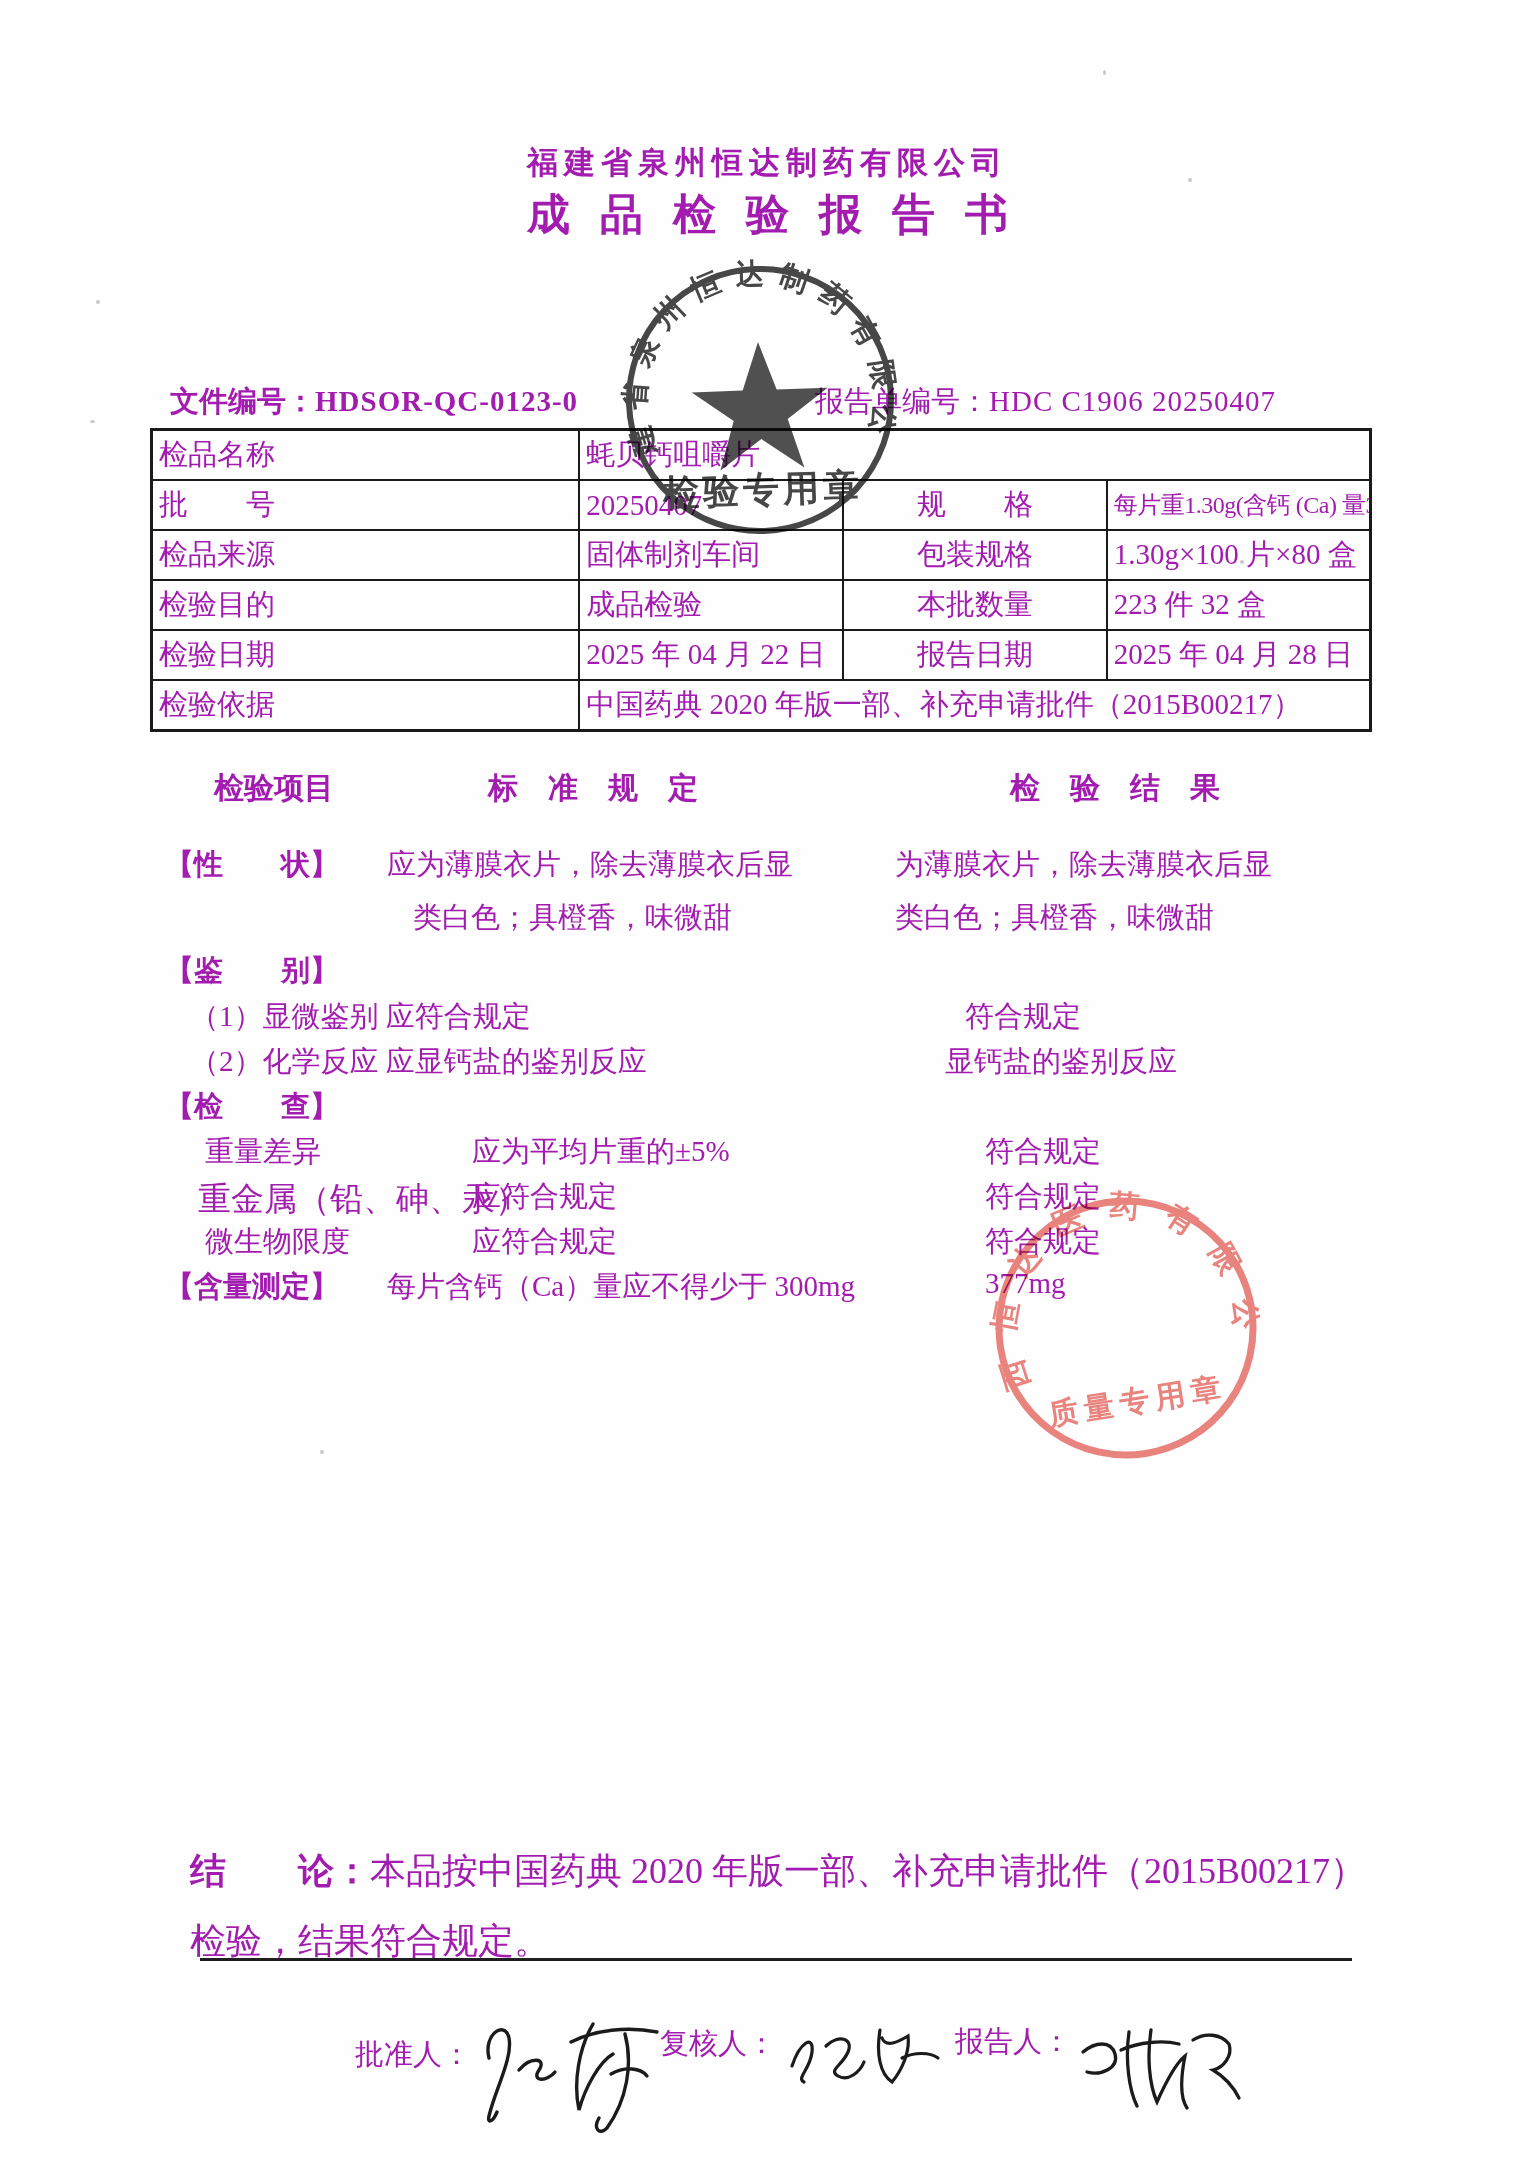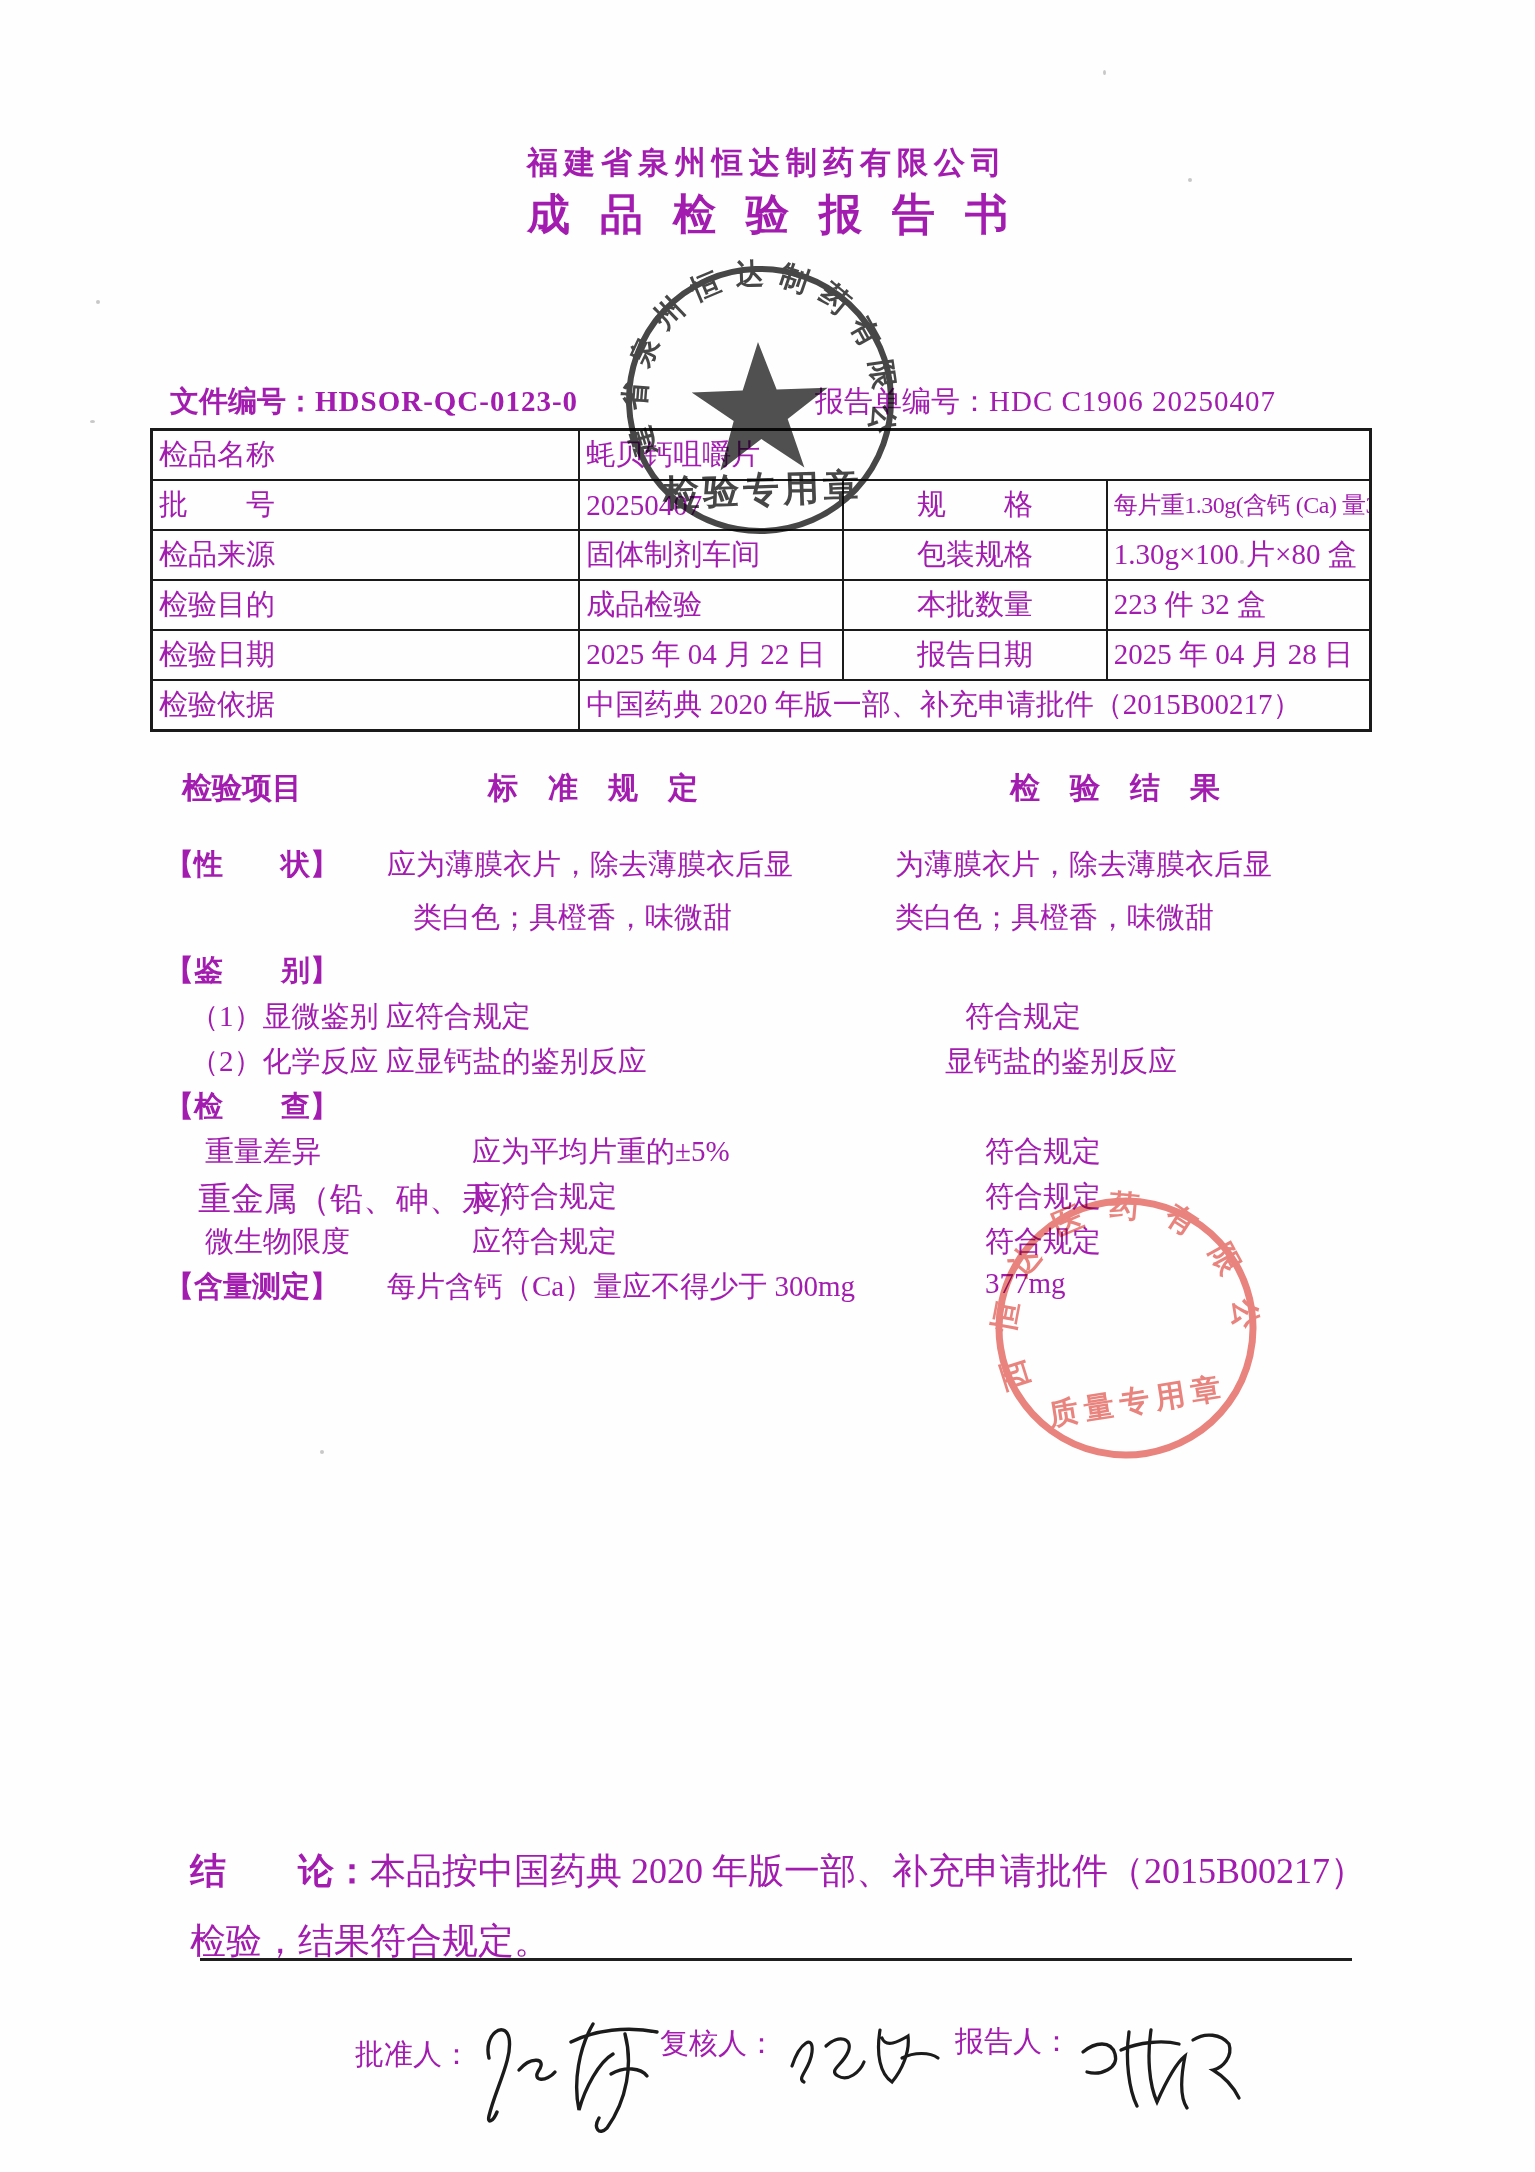--- a/index.html
+++ b/index.html
@@ -86,21 +86,21 @@
       <td class="lab2">报告日期</td>
       <td class="val2">2025 年 04 月 28 日</td>
     </tr>
     <tr>
       <td class="lab">检验依据</td>
       <td class="val" colspan="3">中国药典 2020 年版一部、补充申请批件（2015B00217）</td>
     </tr>
   </tbody>
     </table>
 
-  <span class="res-head" style="left:182px; top:768px;">检验项目</span>
+  <span class="res-head" style="left:214px; top:768px;">检验项目</span>
   <span class="res-head" style="left:488px; top:768px;">标　准　规　定</span>
   <span class="res-head" style="left:1010px; top:768px;">检　验　结　果</span>
 
   <div class="trow" style="left:150px; top:845px; width:1380px;">
     <b class="pos" style="left:15px;">【性　　状】</b>
     <span class="pos" style="left:237px;">应为薄膜衣片，除去薄膜衣后显</span>
     <span class="pos" style="left:745px;">为薄膜衣片，除去薄膜衣后显</span>
   </div>
   <div class="trow" style="left:150px; top:898px; width:1380px;">
     <span class="pos" style="left:263px;">类白色；具橙香，味微甜</span>

